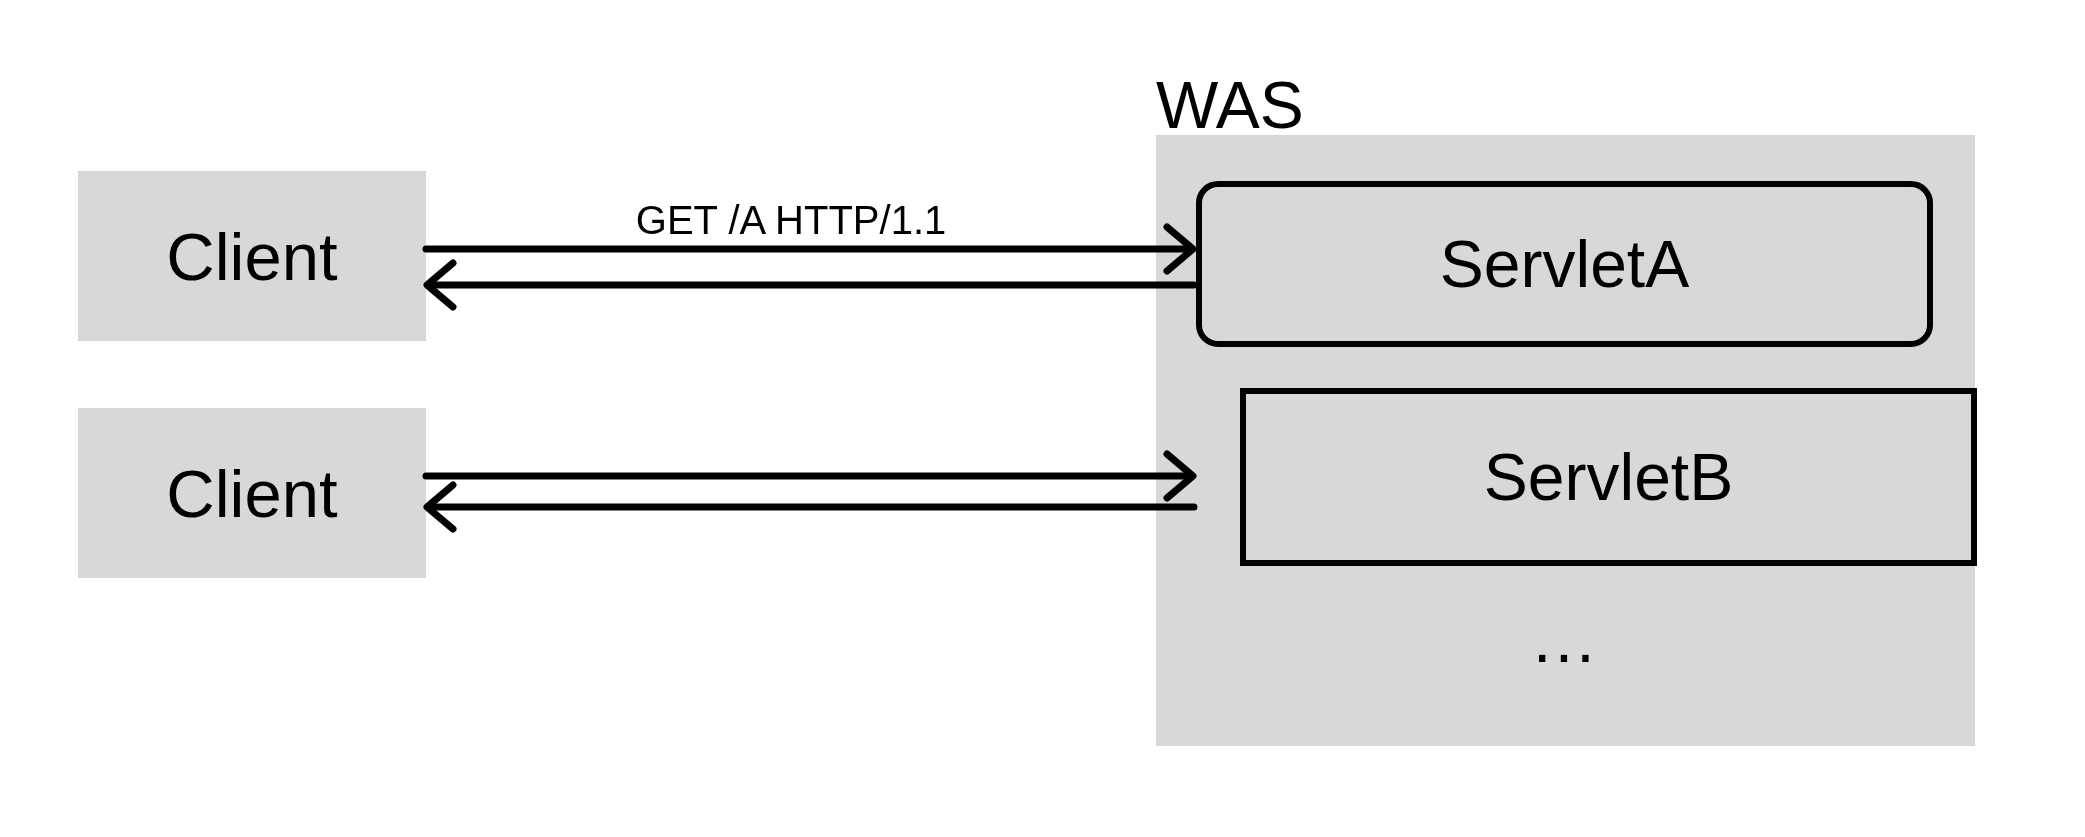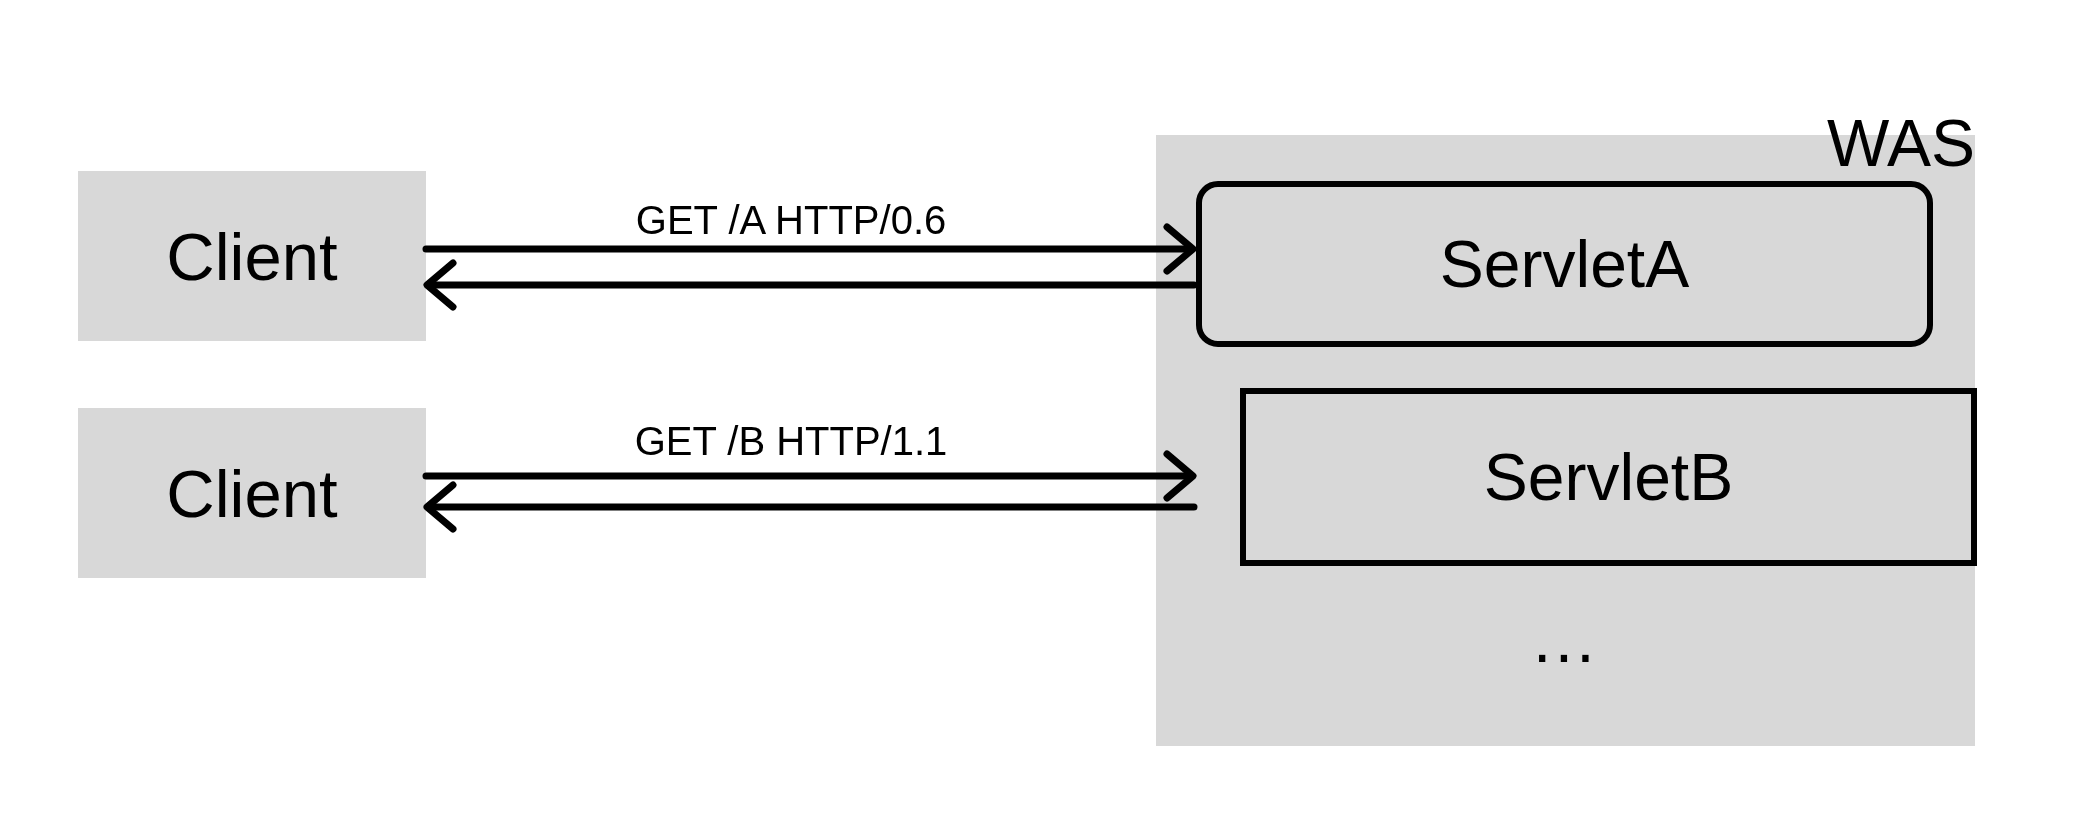--- a/index.html
+++ b/index.html
@@ -41,24 +41,23 @@
     top: 135px;
     width: 819px;
     height: 611px;
     background: var(--box-fill, #d8d8d8);
   }
   .was-title {
     position: absolute;
     left: 1156px;
     top: 72px;
     width: 819px;
-    text-align: right;
+    text-align: left;
     font-size: 66px;
     line-height: 66px;
-    margin-top: 38px;
   }
   .servlet-box {
     left: 1196px;
     width: 737px;
     background: var(--box-fill, #d8d8d8);
     border: 6px solid var(--line, #000000);
     font-size: 66px;
     line-height: 1;
   }
   .servlet-box.first  { top: 181px; height: 166px; border-radius: 22px; }
@@ -117,22 +116,21 @@
   </div>
   <div class="ellipsis">...</div>
 
   <div class="box client-box first">
     <span>Client</span>
   </div>
   <div class="box client-box second">
     <span>Client</span>
   </div>
 
-  <div class="msg-label first">GET /A HTTP/0.6</div>
-  <div class="msg-label second">GET /B HTTP/1.1</div>
+  <div class="msg-label first">GET /A HTTP/1.1</div>
 
   <svg class="arrows-layer" viewBox="0 0 2085 837" xmlns="http://www.w3.org/2000/svg">
 
     <g>
       <line class="arrow-stroke" x1="426" y1="249" x2="1189" y2="249"></line>
       <polyline class="arrow-stroke" points="1167,227 1193,249 1167,271"></polyline>
     </g>
 
     <g>
       <line class="arrow-stroke" x1="1194" y1="285" x2="431" y2="285"></line>

